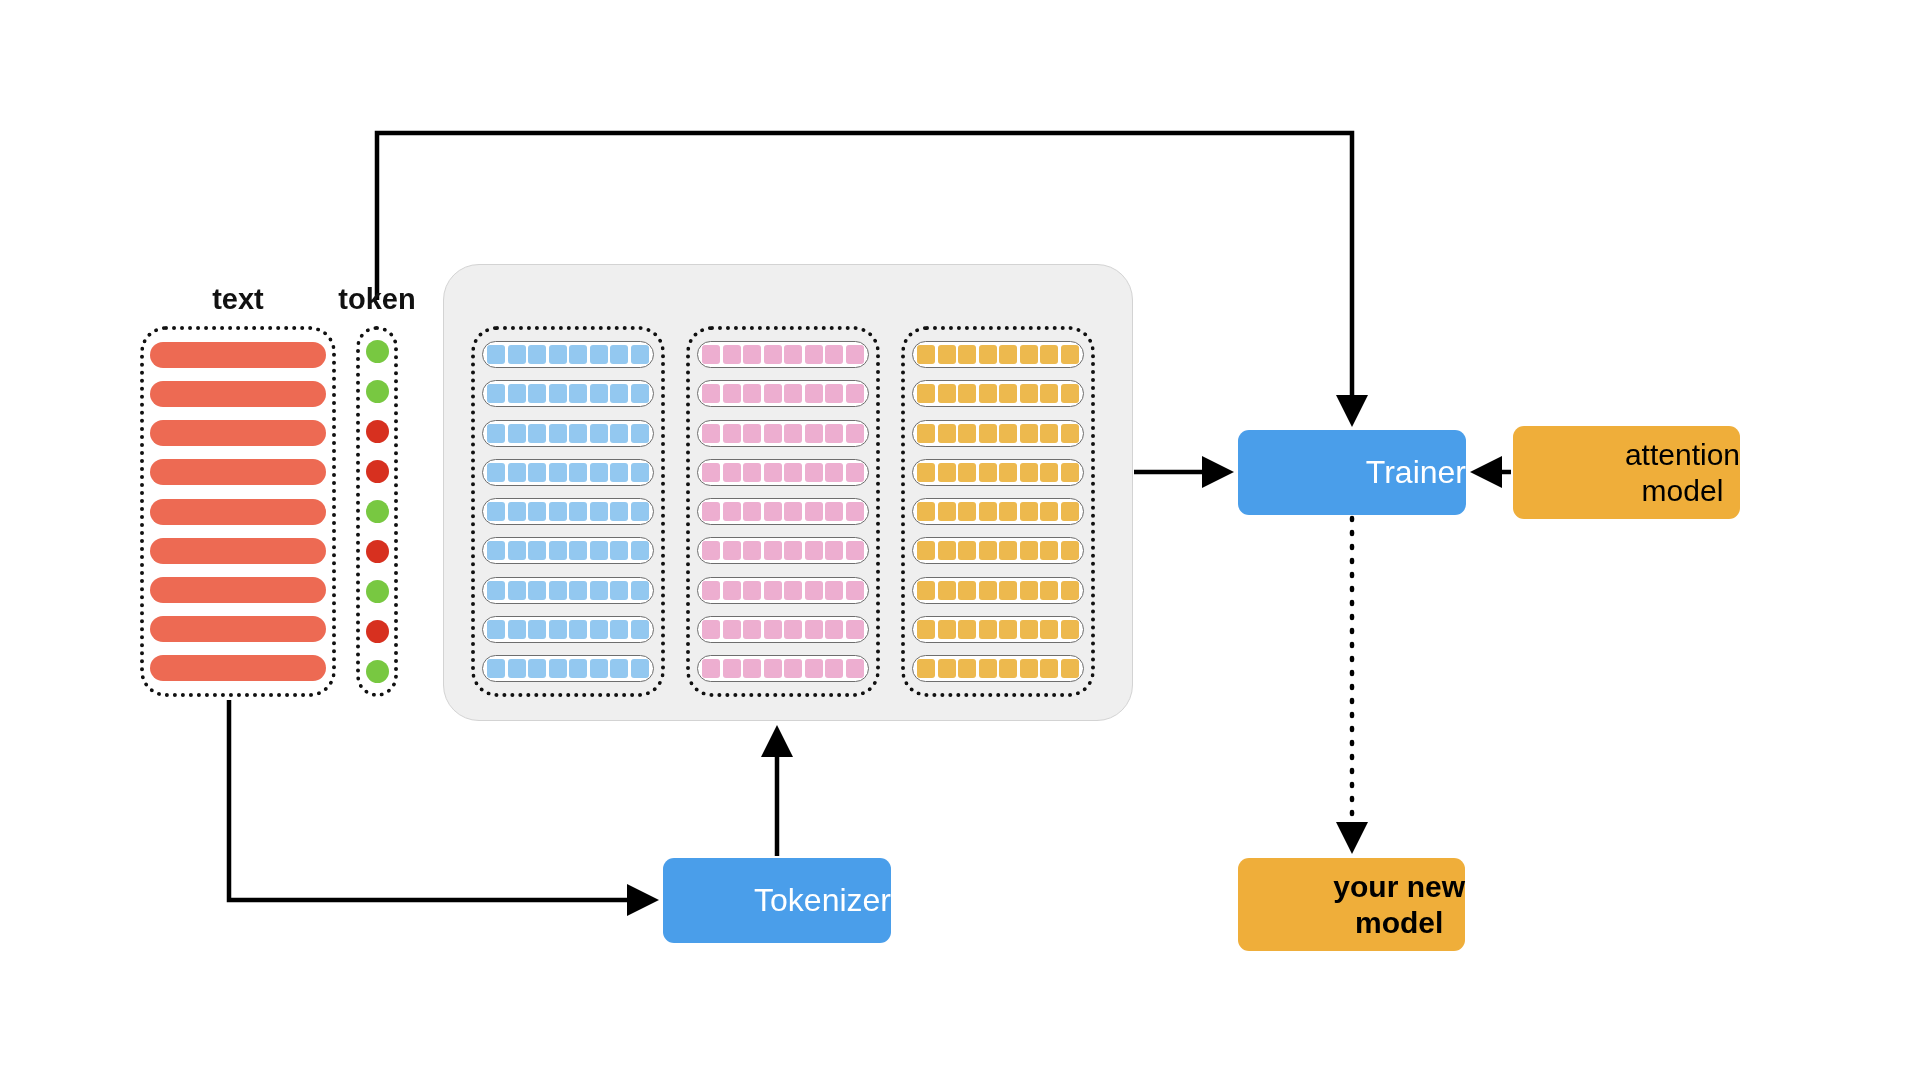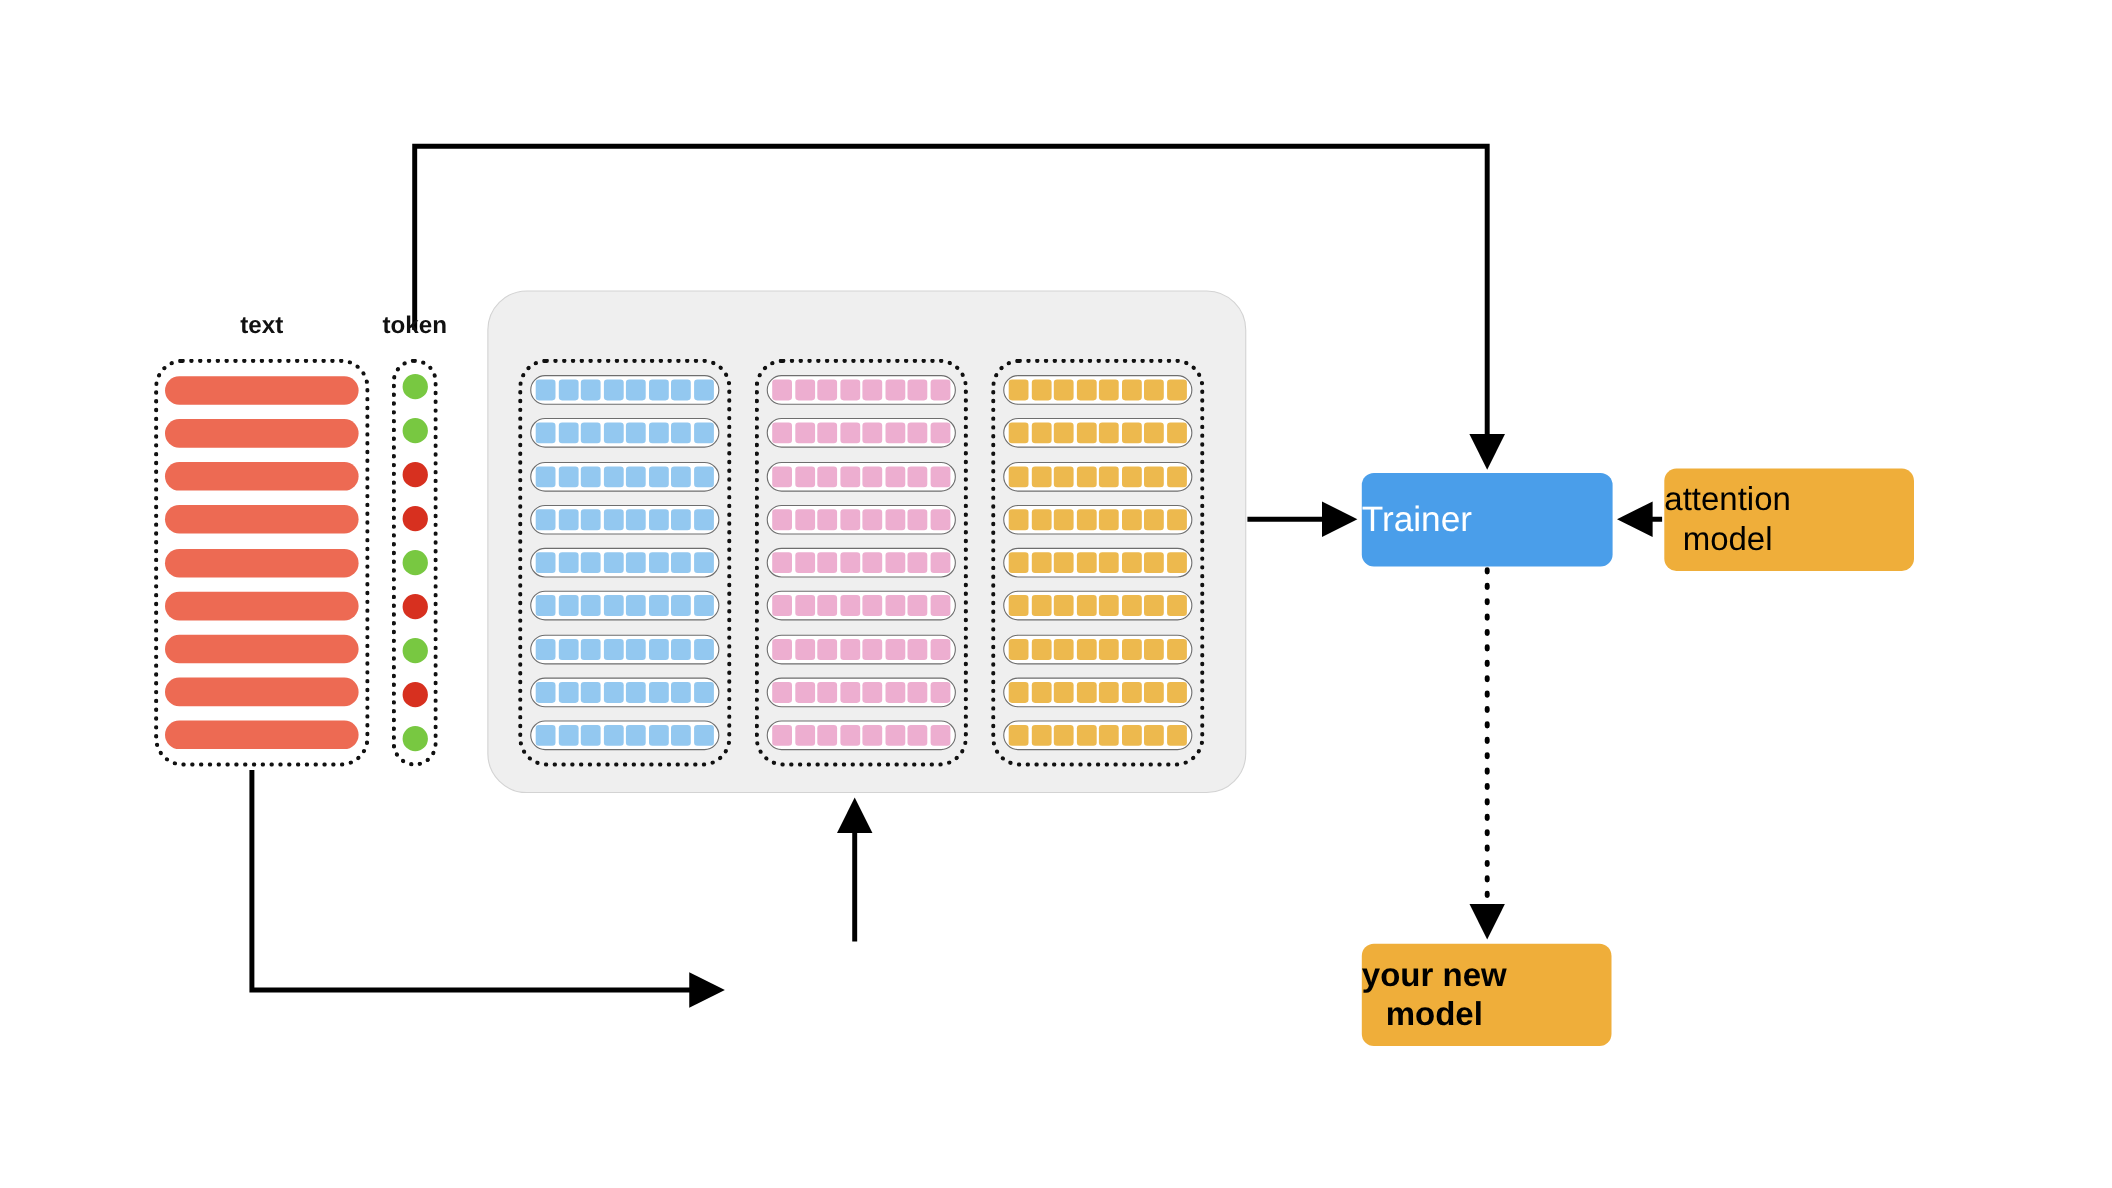--- a/index.html
+++ b/index.html
@@ -41,21 +41,21 @@
     position: absolute;
     left: 0; top: 0;
     width: 1920px;
     height: 1080px;
     pointer-events: none;
   }
 
   
   .col-caption {
     position: absolute;
-    font-size: 22px;
+    font-size: 29px;
     font-weight: 700;
     color: #111;
     white-space: nowrap;
     text-align: center;
   }
 
   
   .dotted-group {
     position: absolute;
     border: 4px dotted #111;
@@ -152,21 +152,21 @@
   .cell.pink   { background: #EDAED0; }
   .cell.orange { background: #EDB94E; }
 
   
   .node-box {
     position: absolute;
     border-radius: 11px;
     box-sizing: border-box;
     display: flex;
     align-items: center;
-    justify-content: flex-start;
+    justify-content: flex-end;
     text-align: center;
     line-height: 1.18;
     font-weight: 400;
   }
   .node-box.blue {
     background: #4A9EEA;
     color: #ffffff;
   }
   .node-box.orange {
     background: #EFAE3A;
@@ -532,20 +532,23 @@
         <div class="cell orange" style="background: rgb(237, 185, 78);"></div>
         <div class="cell orange" style="background: rgb(237, 185, 78);"></div>
         <div class="cell orange" style="background: rgb(237, 185, 78);"></div>
         <div class="cell orange" style="background: rgb(237, 185, 78);"></div>
         <div class="cell orange" style="background: rgb(237, 185, 78);"></div>
         <div class="cell orange" style="background: rgb(237, 185, 78);"></div>
         <div class="cell orange" style="background: rgb(237, 185, 78);"></div>
       </div>
     </div>
 
+  <div class="node-box blue" id="tokenizer-box">
+    <span>Tokenizer</span>
+  </div>
 
   <div class="node-box blue" id="trainer-box">
     <span>Trainer</span>
   </div>
 
   <div class="node-box orange" id="pretrained-box">
     <span>
       <span>attention</span><br>
       <span>model</span>
     </span>

